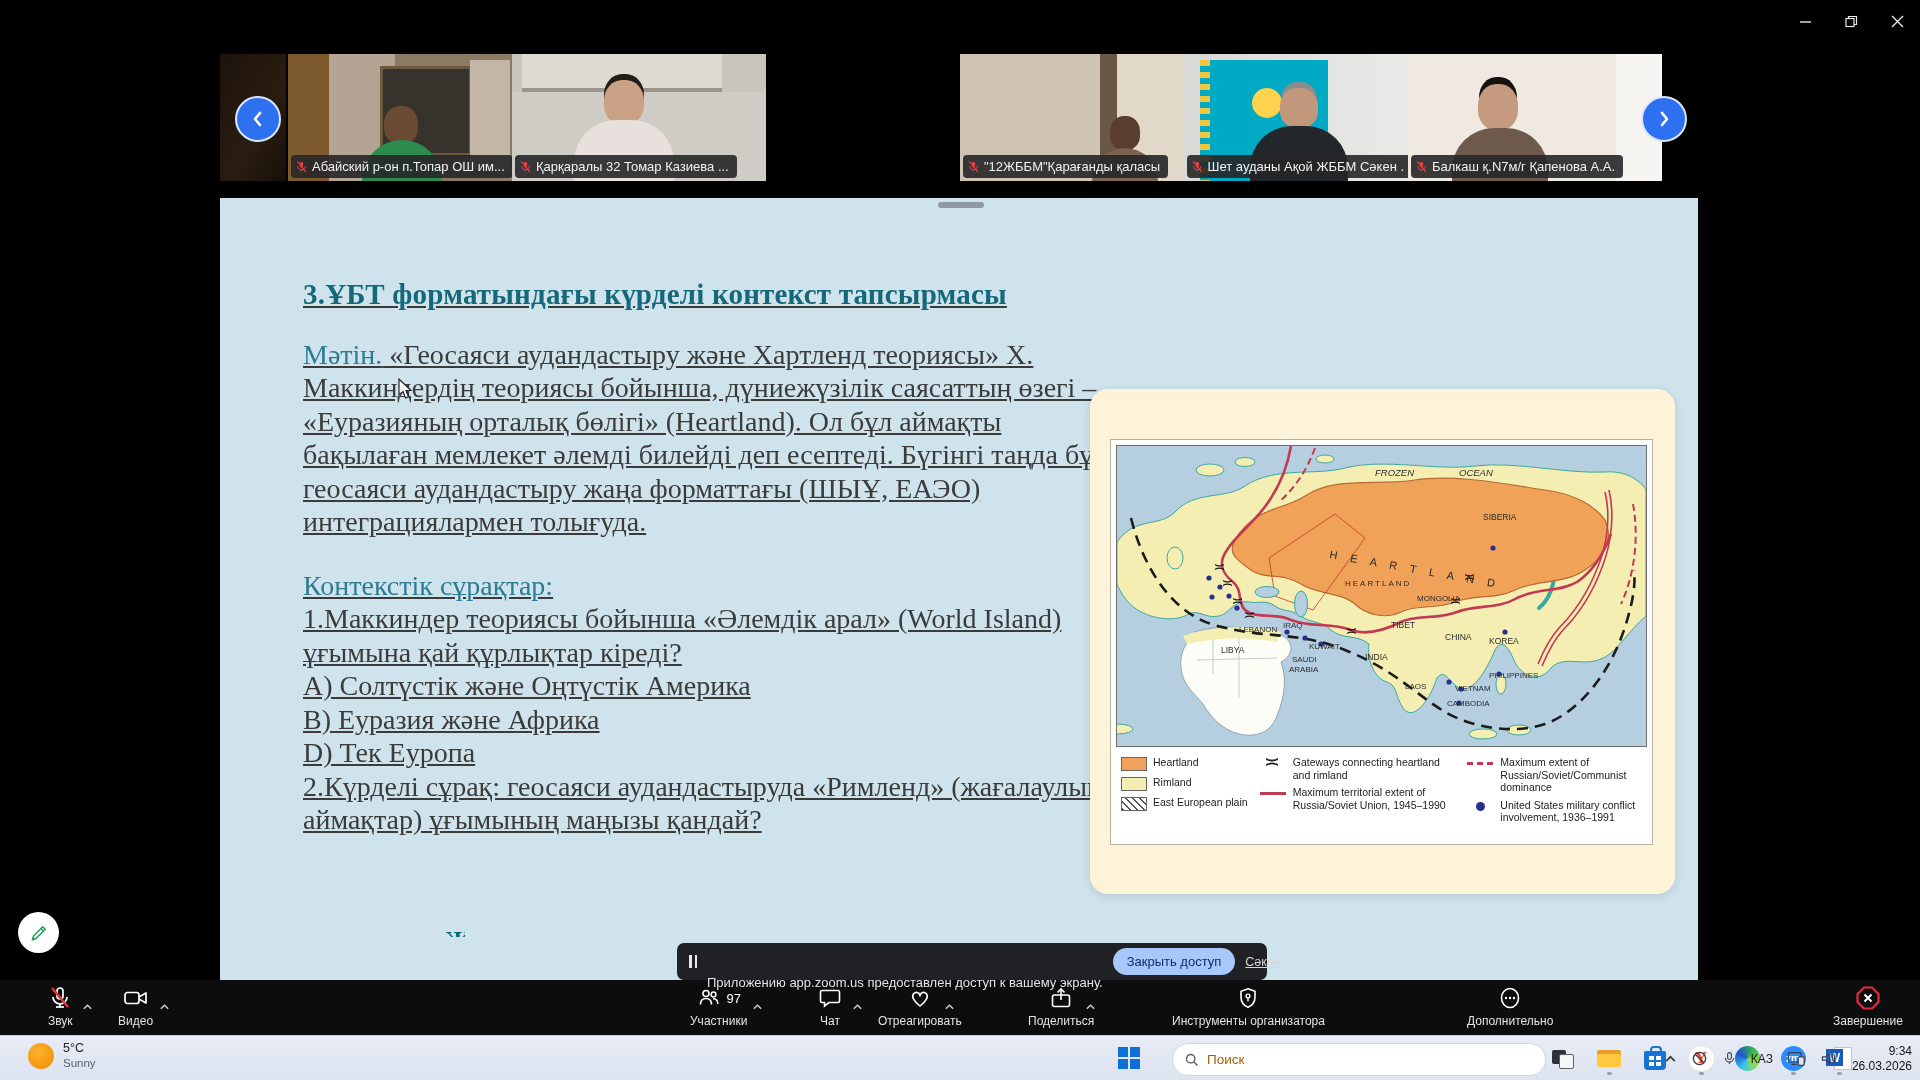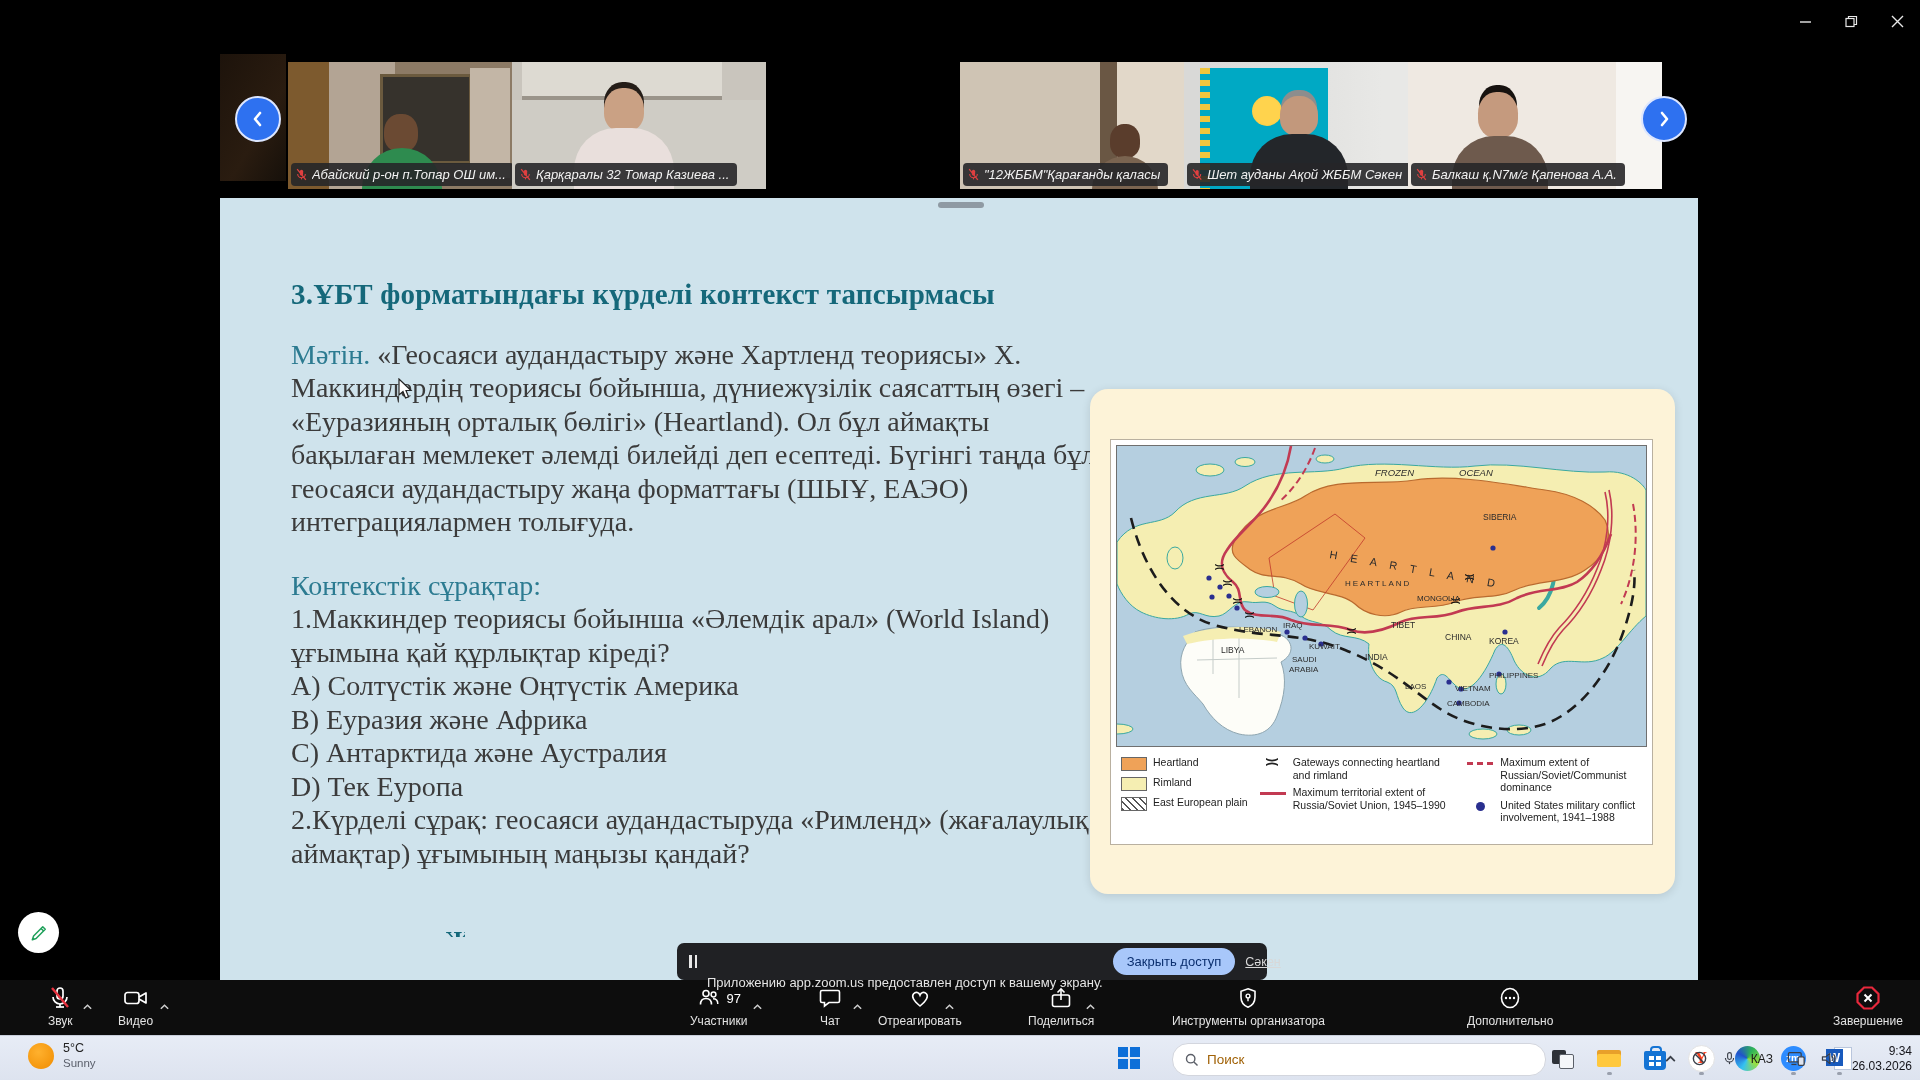--- a/index.html
+++ b/index.html
@@ -8,21 +8,21 @@
 
   
   .win-controls{position:absolute;top:0;right:0;height:42px;display:flex;z-index:60;}
   .win-btn{width:46px;height:42px;display:flex;align-items:center;justify-content:center;color:#e8e8e8;}
   .win-btn svg{display:block;}
 
   
   .video-strip{position:absolute;left:0;top:54px;width:1920px;height:127px;}
   .thumb-partial{position:absolute;left:220px;top:0;width:66px;height:127px;
      background:linear-gradient(120deg,#1d130b,#2a1c10 60%,#16100a);}
-  .video-thumb{position:absolute;top:8px;width:254px;height:127px;overflow:hidden;background:#888;font-style:italic;}
+  .video-thumb{position:absolute;top:0;width:254px;height:127px;overflow:hidden;background:#888;}
   .t1{left:288px;background:linear-gradient(90deg,#7d5a2e 0 16%,#b3a494 16% 42%,#8c7a65 42% 100%);}
   .t1 .blockA{position:absolute;left:92px;top:12px;width:86px;height:84px;background:#36322c;border:3px solid #6b5a3e;}
   .t1 .blockB{position:absolute;left:182px;top:6px;width:40px;height:110px;background:#c3b6a6;}
   .t2{left:512px;background:linear-gradient(180deg,#c9c5bd 0 30%,#cfccc5 30% 100%);}
   .t2 .blockA{position:absolute;left:10px;top:0;width:200px;height:34px;background:#dddad2;border-bottom:4px solid #9a948a;}
   .t3{left:736px;background:linear-gradient(90deg,#e8ebe9 0 42%,#20302a 42% 88%,#cfd4d0 88% 100%);}
   .t4{left:960px;background:linear-gradient(90deg,#cfc4b4 0 55%,#6a5744 55% 62%,#e2d8c9 62% 88%,#b8a78f 88% 100%);}
   .t5{left:1184px;background:linear-gradient(90deg,#d9d9d7 0 8%,#e8e8e6 78% 100%);}
   .kz-flag{position:absolute;left:16px;top:6px;width:128px;height:121px;background:#00a9c4;}
   .kz-sun{position:absolute;left:52px;top:28px;width:30px;height:30px;border-radius:50%;
@@ -37,22 +37,22 @@
      padding:0 8px 0 4px;gap:4px;}
   .name-pill span{color:#f2f2f2;font-size:13px;white-space:nowrap;overflow:hidden;text-overflow:clip;}
   .nav-arrow{position:absolute;top:96px;width:42px;height:42px;border-radius:50%;
      background:#2e71f0;border:2px solid #dce6ff;display:flex;align-items:center;justify-content:center;z-index:5;}
   .nav-left{left:235px;}
   .nav-right{left:1641px;}
 
   
   .slide{position:absolute;left:220px;top:198px;width:1478px;height:782px;background:#cfe3ec;}
   .slide-handle{position:absolute;left:718px;top:4px;width:46px;height:6px;border-radius:3px;background:#8f9aa3;}
-  .slide-text{position:absolute;left:71px;top:80px;width:818px;color:#3b3b3b;
-     font-family:"Liberation Serif",serif;font-size:28px;line-height:33.5px;}
+  .slide-text{position:absolute;left:83px;top:80px;width:818px;color:#3b3b3b;
+     font-family:"Liberation Serif",serif;font-size:28px;line-height:33.5px;text-decoration:underline;}
   .slide-title{color:#15687a;font-weight:bold;font-size:29px;margin:0 0 26px 0;letter-spacing:.2px;}
   .teal{color:#2c7b91;}
   .qgap{height:30px;}
   .opt{display:block;}
   .frag{position:absolute;left:225px;top:730px;width:20px;height:9px;overflow:hidden;
      color:#15687a;font-family:"Liberation Serif",serif;font-weight:bold;font-size:26px;line-height:26px;}
 
   
   .map-card{position:absolute;left:870px;top:191px;width:585px;height:505px;background:#fdf3d8;
      border-radius:18px;box-shadow:0 2px 10px rgba(0,0,0,.12);}
@@ -255,21 +255,20 @@
   <div class="slide-handle"></div>
 
   <div class="slide-text">
     <div class="slide-title">3.ҰБТ форматындағы күрделі контекст тапсырмасы</div>
     <div><span class="teal">Мәтін.</span><span> «Геосаяси аудандастыру және Хартленд теориясы» Х. Маккиндердің теориясы бойынша, дүниежүзілік саясаттың өзегі – «Еуразияның орталық бөлігі» (Heartland). Ол бұл аймақты бақылаған мемлекет әлемді билейді деп есептеді. Бүгінгі таңда бұл геосаяси аудандастыру жаңа форматтағы (ШЫҰ, ЕАЭО) интеграциялармен толығуда.</span></div>
     <div class="qgap"></div>
     <div class="teal">Контекстік сұрақтар:</div>
     <div>1.Маккиндер теориясы бойынша «Әлемдік арал» (World Island) ұғымына қай құрлықтар кіреді?</div>
     <span class="opt">A) Солтүстік және Оңтүстік Америка</span>
     <span class="opt">B) Еуразия және Африка</span>
-    <span class="opt">C) Антарктида және Аустралия</span>
     <span class="opt">D) Тек Еуропа</span>
     <div>2.Күрделі сұрақ: геосаяси аудандастыруда «Римленд» (жағалаулық аймақтар) ұғымының маңызы қандай?</div>
   </div>
   <div class="frag">Ж</div>
 
   <div class="map-card">
     <div class="map-panel">
       <svg class="map-svg" width="529" height="300" viewBox="0 0 529 300">
         <defs>
           <pattern id="hatch" width="7" height="7" patternTransform="rotate(45)">
@@ -398,21 +397,21 @@
           <div class="leg-row">
               <span class="sym">
                 <i class="red-dash"></i>
               </span>
               <span>Maximum extent of Russian/Soviet/Communist dominance</span>
             </div>
           <div class="leg-row">
               <span class="sym">
                 <i class="blue-dot"></i>
               </span>
-              <span>United States military conflict involvement, 1941–1988</span>
+              <span>United States military conflict involvement, 1936–1991</span>
             </div>
         </div>
       </div>
     </div>
   </div>
 </div>
 
 <svg class="cursor" width="15" height="22" viewBox="0 0 15 22">
   <path d="M1,1 L1,17 L5,13.5 L7.5,20 L10.5,18.8 L8,12.5 L13,12.5 Z" fill="#fff" stroke="#222" stroke-width="1.2"></path>
 </svg>

